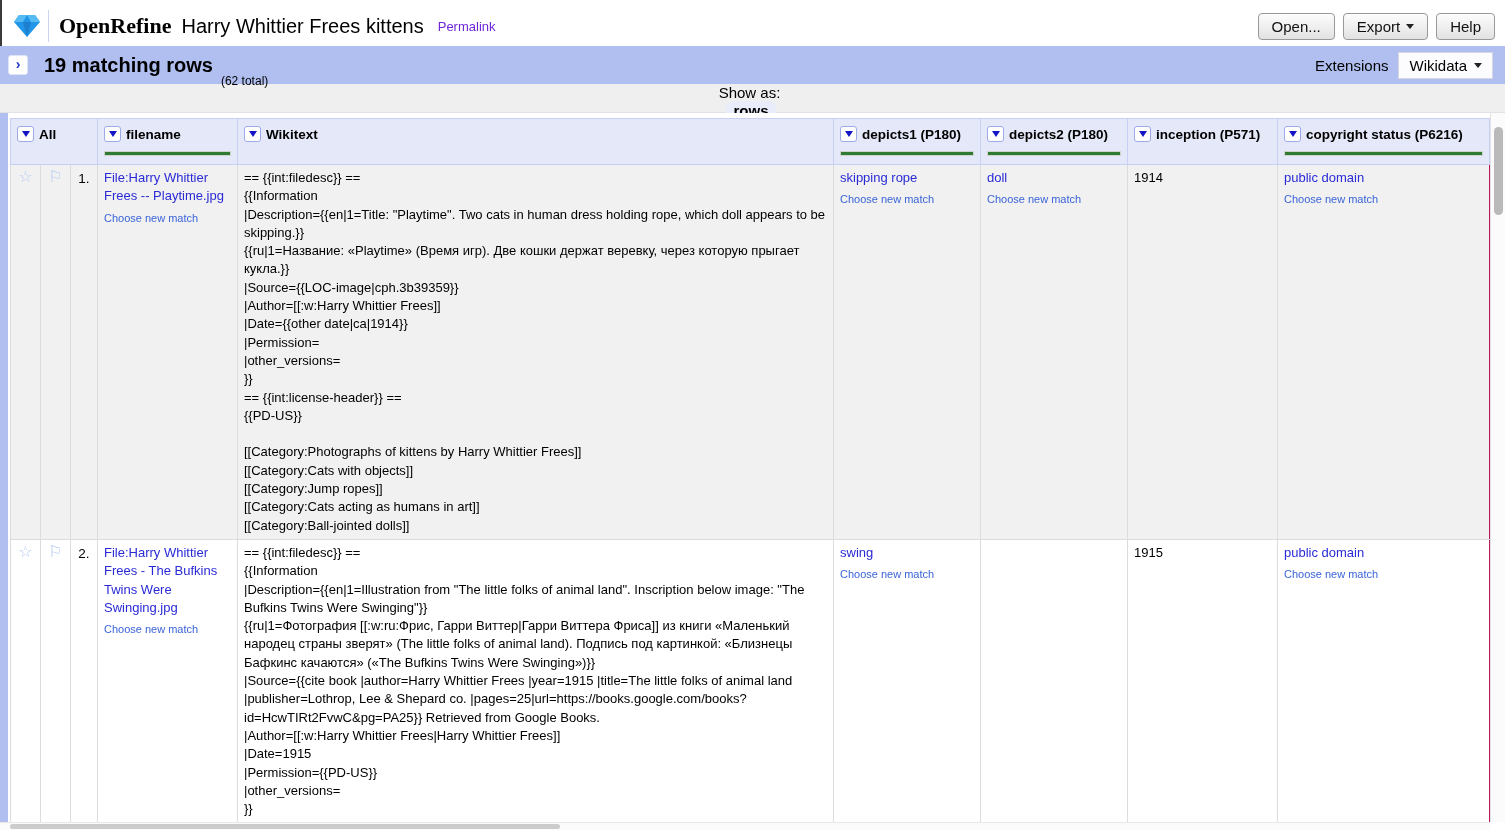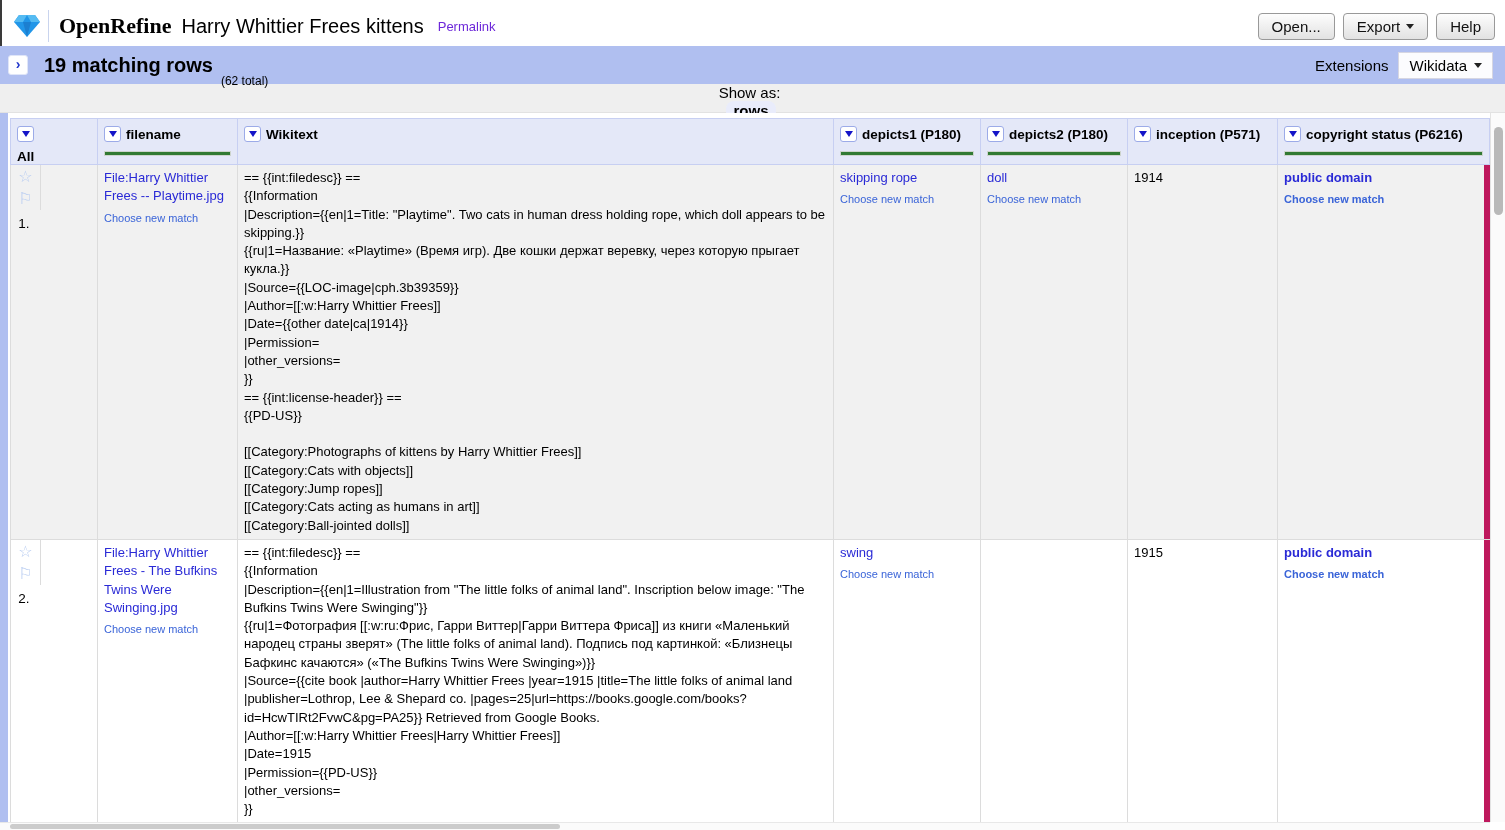--- a/index.html
+++ b/index.html
@@ -45,39 +45,39 @@
   .page-pill { border-radius:8px; background:#e2e6f7; color:#9a9a9a; padding:2px 12px; margin-right:10px; cursor:default; }
   .page-input { width:30px; height:21px; border:1px solid #777; font-size:14px; padding:1px 3px; margin-right:6px; }
   .of-pages { font-weight:bold; margin-right:24px; }
 
   
   .content { position:relative; height:717px; background:#fff; overflow:hidden; }
   .facet-strip { position:absolute; left:0; top:0; bottom:0; width:8px; background:#b0bff0; }
   .grid { position:absolute; left:10px; top:5px; right:15px; }
   .hdr-row, .data-row { display:flex; align-items:stretch; }
 
-  .col-all{width:87px;flex-direction:column;} .col-filename{width:140px;} .col-wikitext{width:596px;}
+  .col-all{width:87px;} .col-filename{width:140px;} .col-wikitext{width:596px;}
   .col-d1{width:147px;} .col-d2{width:147px;} .col-inc{width:150px;} .col-cs{width:213px;}
 
   .hdr-cell { background:#e4e8f8; border:1px solid #c7cff2; border-right:none; position:relative;
     height:47px; padding:6px 6px 0 6px; display:flex; align-items:flex-start; gap:5px; }
   .hdr-row .hdr-cell:last-child { border-right:1px solid #c7cff2; }
   .dd-btn { width:17px; height:16px; background:#fff; border:1px solid #9cabe8; border-radius:3px;
     display:inline-flex; align-items:center; justify-content:center; cursor:pointer; flex:none; margin-top:1px; }
   .dd-tri { width:0; height:0; border-left:4px solid transparent; border-right:4px solid transparent;
     border-top:6px solid #1515c8; }
   .hdr-label { font-size:13.5px; font-weight:bold; padding-top:2px; white-space:nowrap; }
   .recon-bar { position:absolute; left:6px; right:6px; bottom:8px; height:5px;
     background:#317a33; border:1px solid #cdd4cd; }
 
   .data-row { border-bottom:1px solid #dcdcdc; }
   .data-row.odd  .cell { background:#f1f1f1; }
   .data-row.even .cell { background:#ffffff; }
   .cell { border-left:1px solid #dcdcdc; padding:4px 6px; font-size:13px; line-height:18.3px; }
-  .data-row .cell:last-child { border-right:6px solid #be185d;font-weight:bold; }
+  .data-row .cell:last-child { border-right:1px solid #be185d; }
 
   .col-all.cell { display:flex; padding:0; }
   .flag-box { width:30px; border-right:1px solid #dcdcdc; text-align:center; padding-top:3px; }
   .idx-box { width:26px; text-align:center; padding-top:5px; font-size:13.5px; color:#000; }
   .star-ic, .flag-ic { color:#b9cdf1; font-size:16px; cursor:pointer; }
 
   .cell-link { color:#2a2ad6; text-decoration:none; cursor:pointer; font-size:13px; line-height:17.5px; display:inline; }
   .choose-match { display:block; color:#3a64d8; font-size:11px; margin-top:3px; text-decoration:none; cursor:pointer; }
   .wikitext { white-space:pre-wrap; word-wrap:break-word; color:#000; }
 

